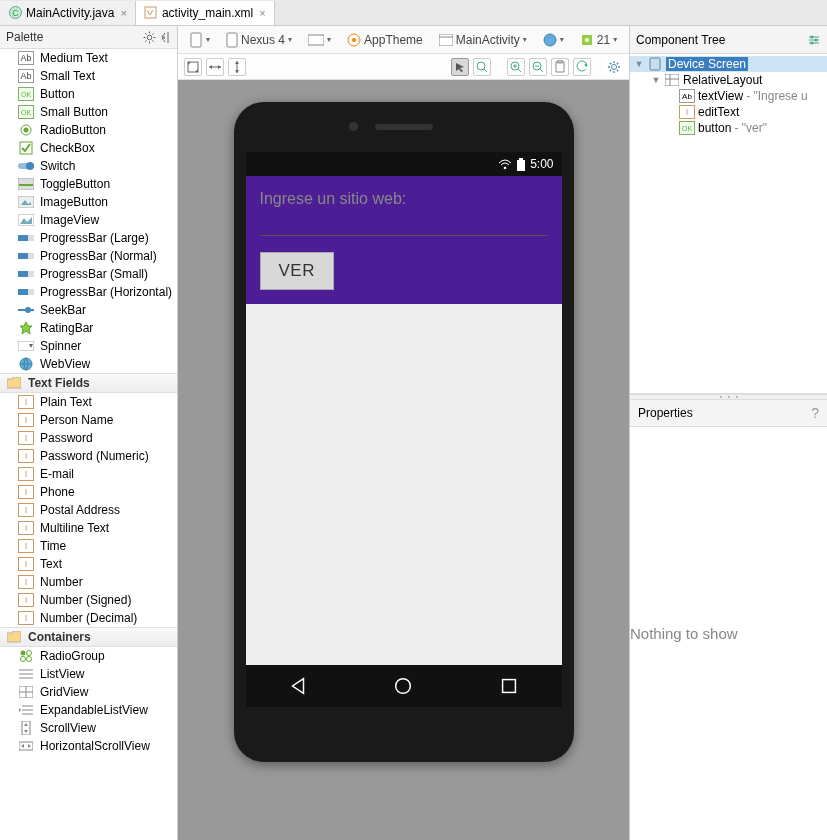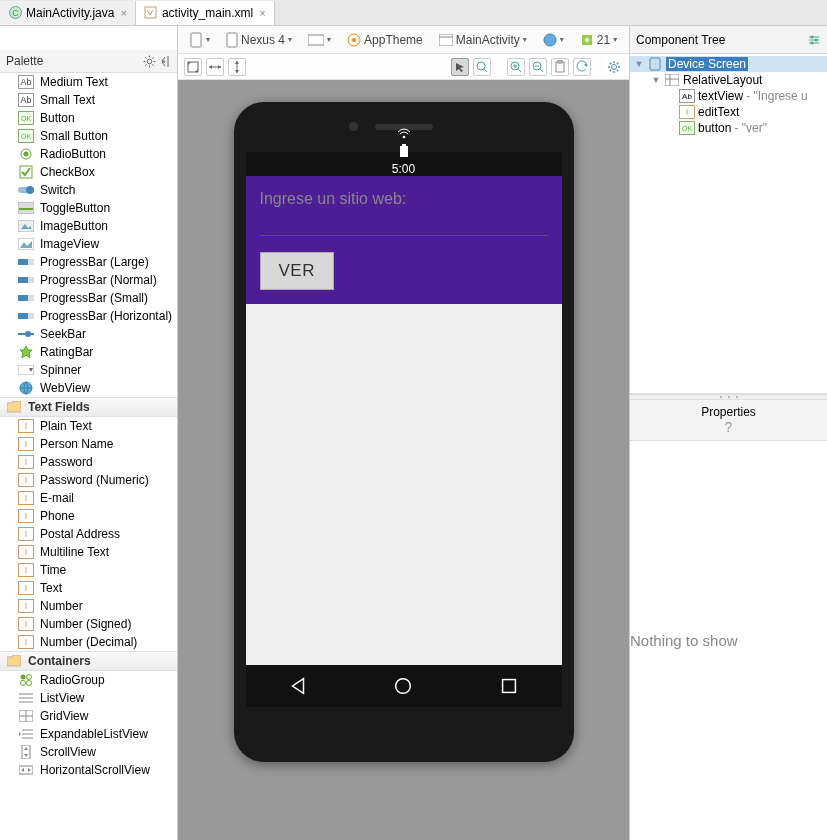--- a/index.html
+++ b/index.html
@@ -8,21 +8,21 @@
 
 .tabs { display: flex; align-items: center; height: 26px; background: #e8e8e8; border-bottom: 1px solid #ccc; }
 .tab { display: flex; align-items: center; padding: 3px 8px; height: 24px; border-right: 1px solid #ccc; background: #f0f0f0; cursor: pointer; gap: 4px; }
 .tab.active { background: #fff; }
 .tab-icon { width: 14px; height: 14px; display: inline-flex; align-items: center; justify-content: center; }
 .close-x { color: #888; font-size: 11px; margin-left: 2px; }
 
 
 .main { display: flex; height: calc(100% - 26px); }
 .palette { width: 178px; background: #fff; border-right: 1px solid #ccc; display: flex; flex-direction: column; overflow: hidden; }
-.palette-header { display: flex; align-items: center; justify-content: space-between; padding: 4px 6px; background: #f4f4f4; border-bottom: 1px solid #ddd; margin-top: 24px; }
+.palette-header { display: flex; align-items: center; justify-content: space-between; padding: 4px 6px; background: #f4f4f4; border-bottom: 1px solid #ddd; }
 .palette-header .title { font-weight: normal; color: #333; }
 .palette-header .icons { display: flex; gap: 4px; }
 .palette-list { flex: 1; overflow-y: auto; }
 .palette-item { display: flex; align-items: center; gap: 6px; padding: 2px 8px 2px 18px; cursor: pointer; white-space: nowrap; }
 .palette-section { display: flex; align-items: center; gap: 6px; padding: 2px 6px; background: linear-gradient(#fafafa,#ececec); border-top: 1px solid #e0e0e0; border-bottom: 1px solid #e0e0e0; font-weight: bold; color: #333; }
 .pi { width: 16px; height: 14px; display: inline-flex; align-items: center; justify-content: center; font-size: 9px; }
 
 
 .design { flex: 1; background: #fff; display: flex; flex-direction: column; border-right: 1px solid #ccc; }
 .toolbar { height: 28px; display: flex; align-items: center; gap: 6px; padding: 0 6px; border-bottom: 1px solid #e0e0e0; background: #fafafa; }
@@ -33,42 +33,42 @@
 .icon-box { width: 18px; height: 18px; border: 1px solid #ccc; display: flex; align-items: center; justify-content: center; border-radius: 2px; cursor: pointer; background: #fff; font-size: 10px; }
 .icon-box.active { background: #d8d8d8; border-color: #999; }
 
 .canvas { flex: 1; background: #999; display: flex; align-items: flex-start; justify-content: center; padding: 22px 0; overflow: hidden; }
 
 
 .phone { width: 340px; height: 660px; background: #1a1a1a; border-radius: 30px; padding: 50px 12px 55px; position: relative; box-shadow: 0 3px 12px rgba(0,0,0,.4); }
 .phone .speaker { position: absolute; top: 22px; left: 50%; transform: translateX(-50%); width: 58px; height: 6px; background: #333; border-radius: 3px; }
 .phone .camera { position: absolute; top: 20px; left: 115px; width: 9px; height: 9px; background: #333; border-radius: 50%; }
 .screen { width: 100%; height: 100%; background: #eee; position: relative; }
-.statusbar { height: 24px; background: #111; display: flex; align-items: center; justify-content: flex-end; padding: 0 8px; color: #fff; gap: 5px; font-size: 12px; flex-direction: column; }
+.statusbar { height: 24px; background: #111; display: flex; align-items: center; justify-content: flex-end; padding: 0 8px; color: #fff; gap: 5px; font-size: 12px; }
 .app-content { padding: 14px; background: #4c1d95; }
 .app-text { color: #888; font-size: 16px; margin-bottom: 8px; }
 .app-input { border: none; border-bottom: 1px solid #555; background: transparent; width: 100%; height: 20px; margin-bottom: 16px; }
 .app-button { padding: 8px 18px; background: #d8d8d8; border: 1px solid #aaa; font-size: 17px; color: #333; letter-spacing: .5px; }
 .navbar { position: absolute; bottom: 0; left: 0; right: 0; height: 42px; background: #111; display: flex; align-items: center; justify-content: space-around; }
 .navbtn { width: 22px; height: 22px; }
 
 
 .right { width: 197px; background: #fff; display: flex; flex-direction: column; }
 .right-header { display: flex; align-items: center; justify-content: space-between; padding: 4px 6px; background: #f4f4f4; border-bottom: 1px solid #ddd; height: 28px; }
 .tree { flex: 0 0 auto; padding: 2px 0; border-bottom: 1px solid #ddd; min-height: 340px; }
 .tree-row { display: flex; align-items: center; gap: 3px; padding: 1px 4px; cursor: pointer; white-space: nowrap; }
 .tree-row.selected { background: #cde4f7; }
 .tree-indent { display: inline-block; }
 .tree-arrow { color: #888; font-size: 9px; width: 10px; text-align: center; }
 .tree-icon { width: 16px; height: 14px; display: inline-flex; align-items: center; justify-content: center; }
 .tree-label { font-weight: normal; }
 .tree-extra { color: #888; font-weight: normal; }
 
 .props-divider { height: 6px; background: #f0f0f0; border-top: 1px solid #ddd; border-bottom: 1px solid #ddd; display:flex; align-items:center; justify-content:center; }
-.props-header { display: flex; align-items: center; justify-content: space-between; padding: 5px 8px; background: #f4f4f4; border-bottom: 1px solid #ddd; flex-direction: column; }
+.props-header { display: flex; align-items: center; justify-content: space-between; padding: 5px 8px; background: #f4f4f4; border-bottom: 1px solid #ddd; }
 .props-body { flex: 1; display: flex; align-items: center; color: #888; font-size: 15px; }
 
 
 svg { display: block; }
 </style>
 </head>
 <body>
 
 <div class="tabs">
   <div class="tab">

